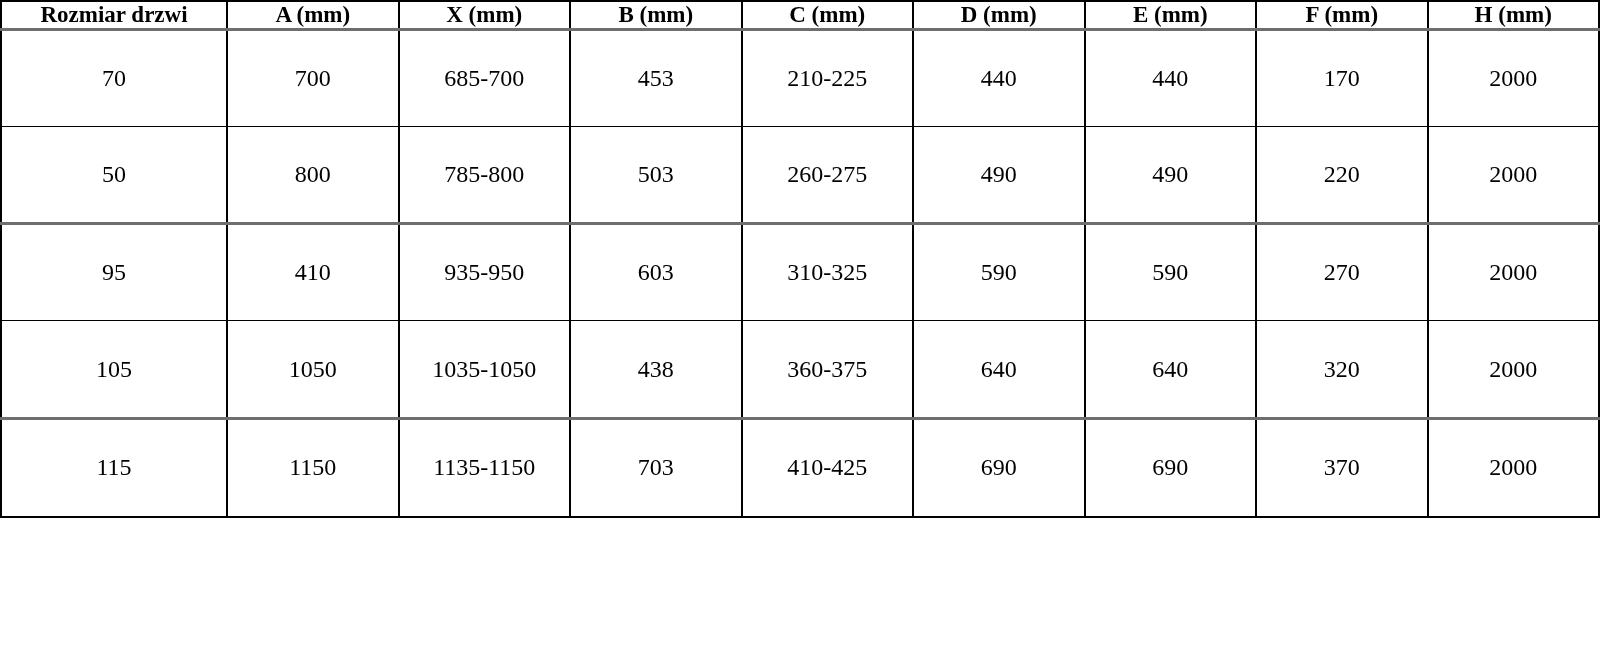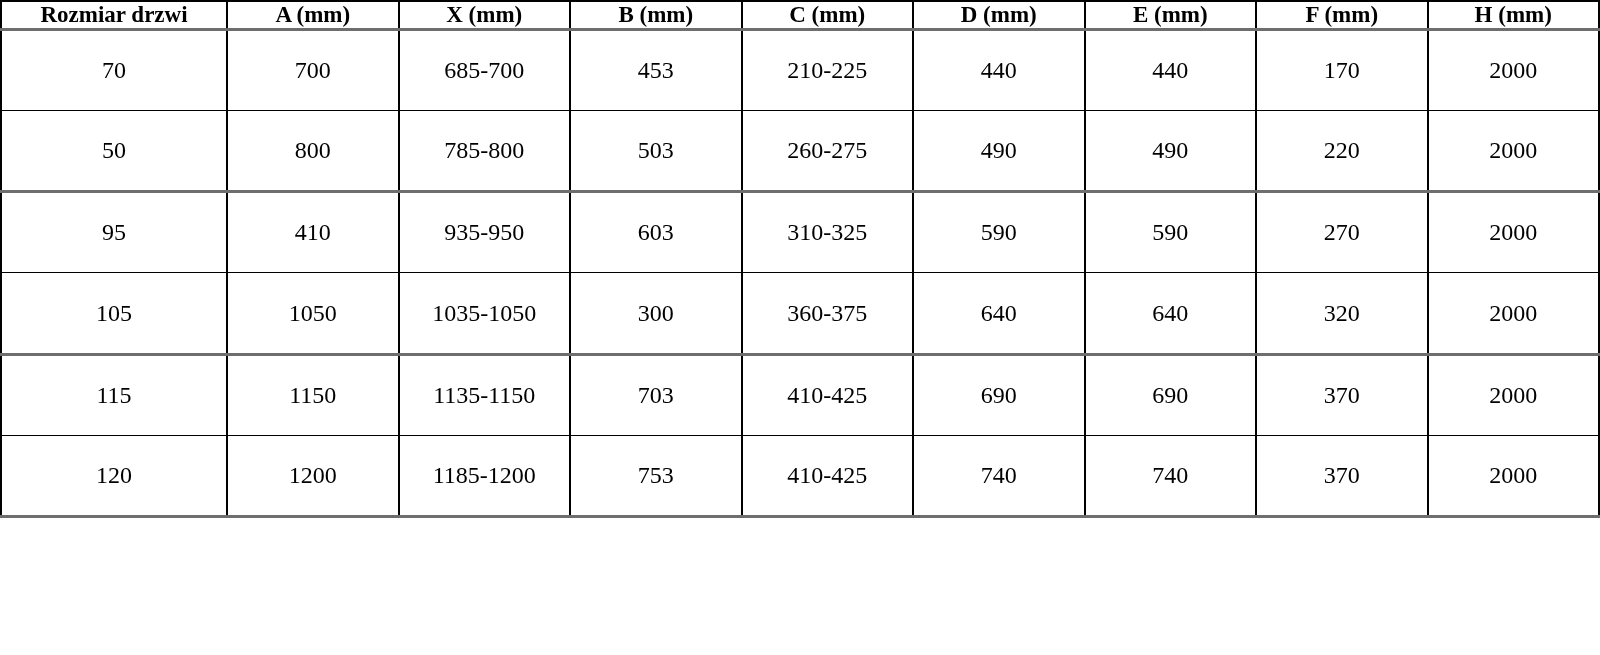--- a/index.html
+++ b/index.html
@@ -109,44 +109,33 @@
           <td>310-325</td>
           <td>590</td>
           <td>590</td>
           <td>270</td>
           <td>2000</td>
         </tr>
         <tr>
           <td>105</td>
           <td>1050</td>
           <td>1035-1050</td>
-          <td>300</td>
+          <td>438</td>
           <td>360-375</td>
           <td>640</td>
           <td>640</td>
           <td>320</td>
           <td>2000</td>
         </tr>
         <tr>
           <td>115</td>
           <td>1150</td>
           <td>1135-1150</td>
           <td>703</td>
           <td>410-425</td>
           <td>690</td>
           <td>690</td>
           <td>370</td>
           <td>2000</td>
         </tr>
-        <tr>
-          <td>120</td>
-          <td>1200</td>
-          <td>1185-1200</td>
-          <td>753</td>
-          <td>410-425</td>
-          <td>740</td>
-          <td>740</td>
-          <td>370</td>
-          <td>2000</td>
-        </tr>
       </tbody>
   </table>
 </div>
 
 </body></html>

